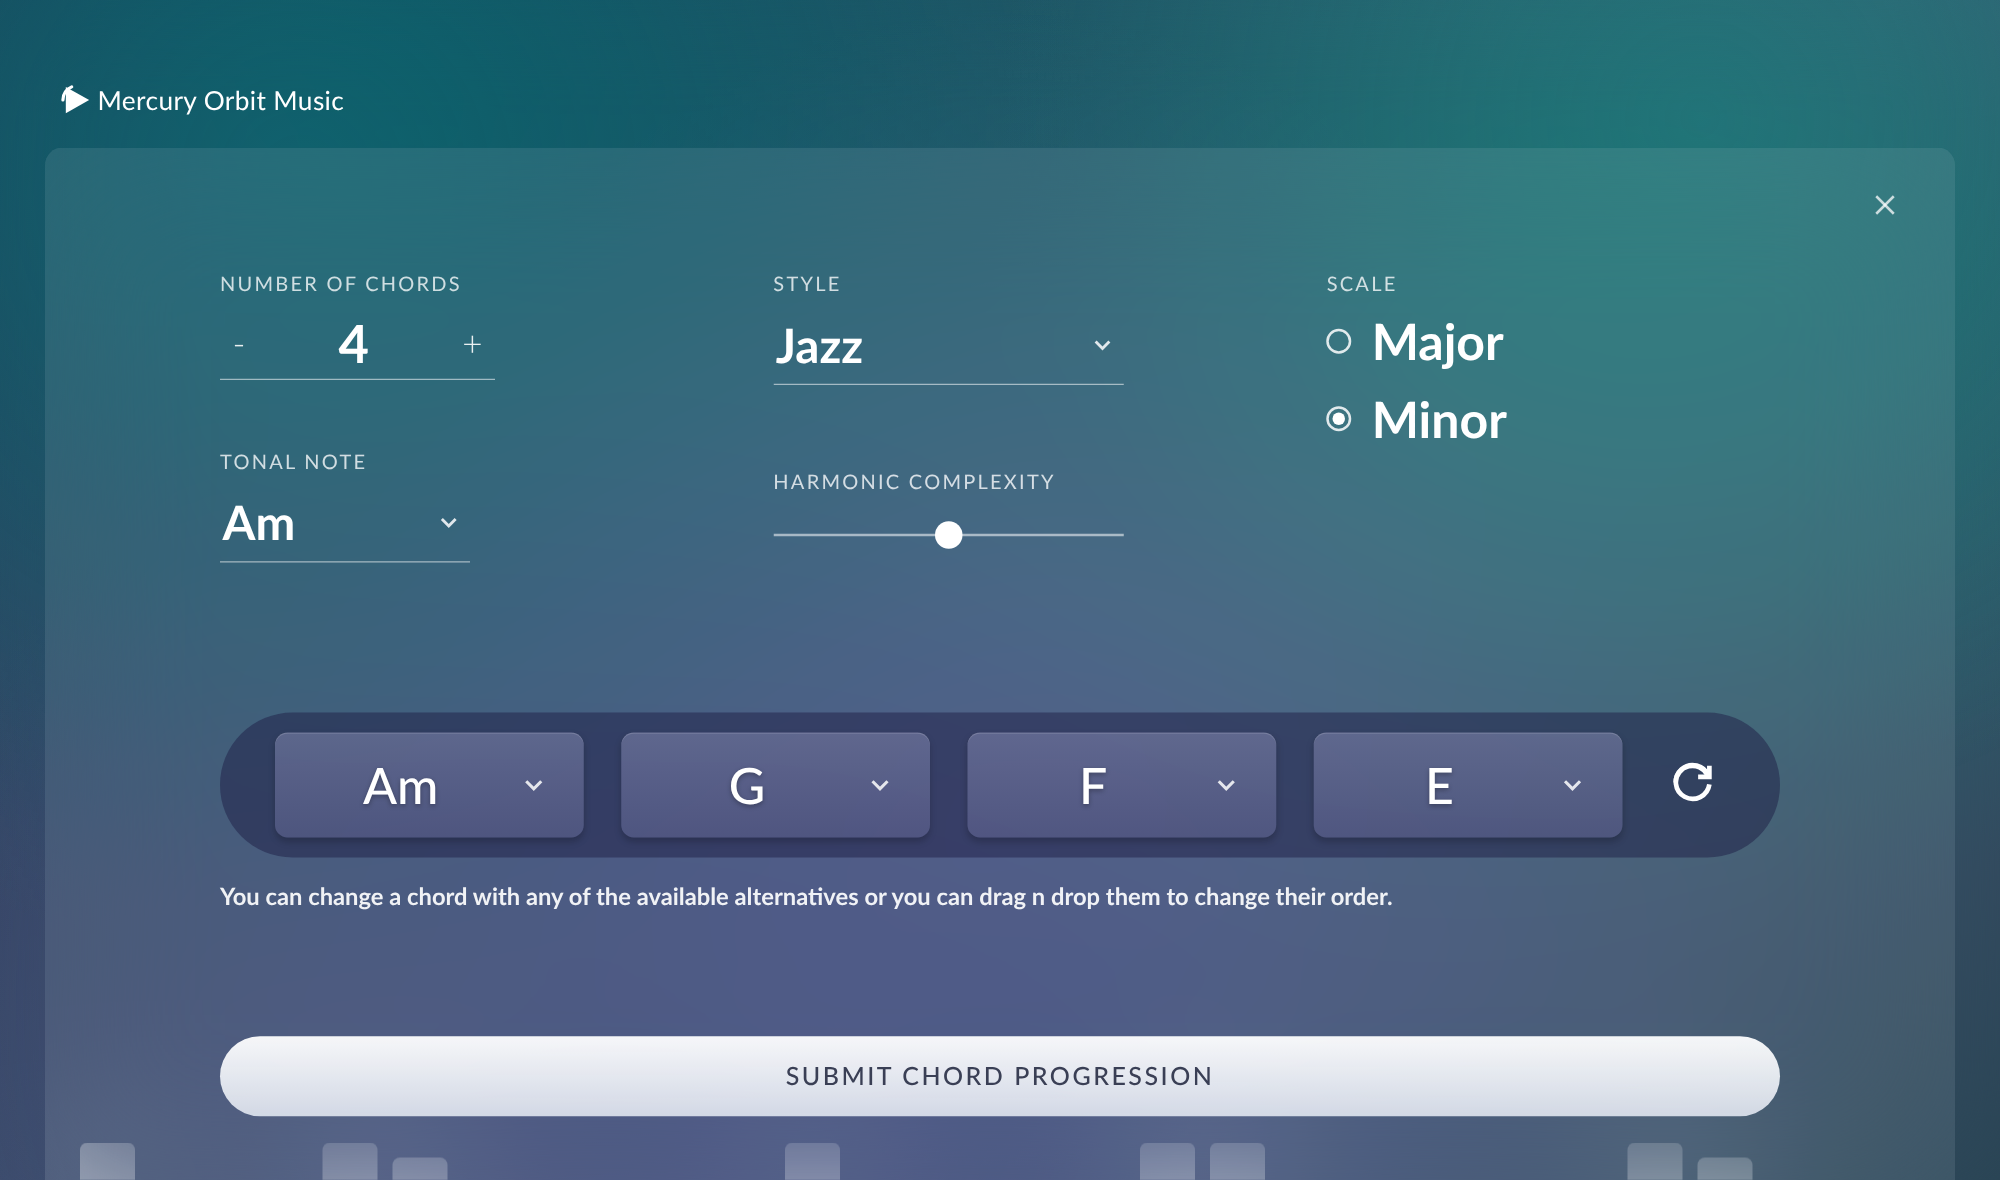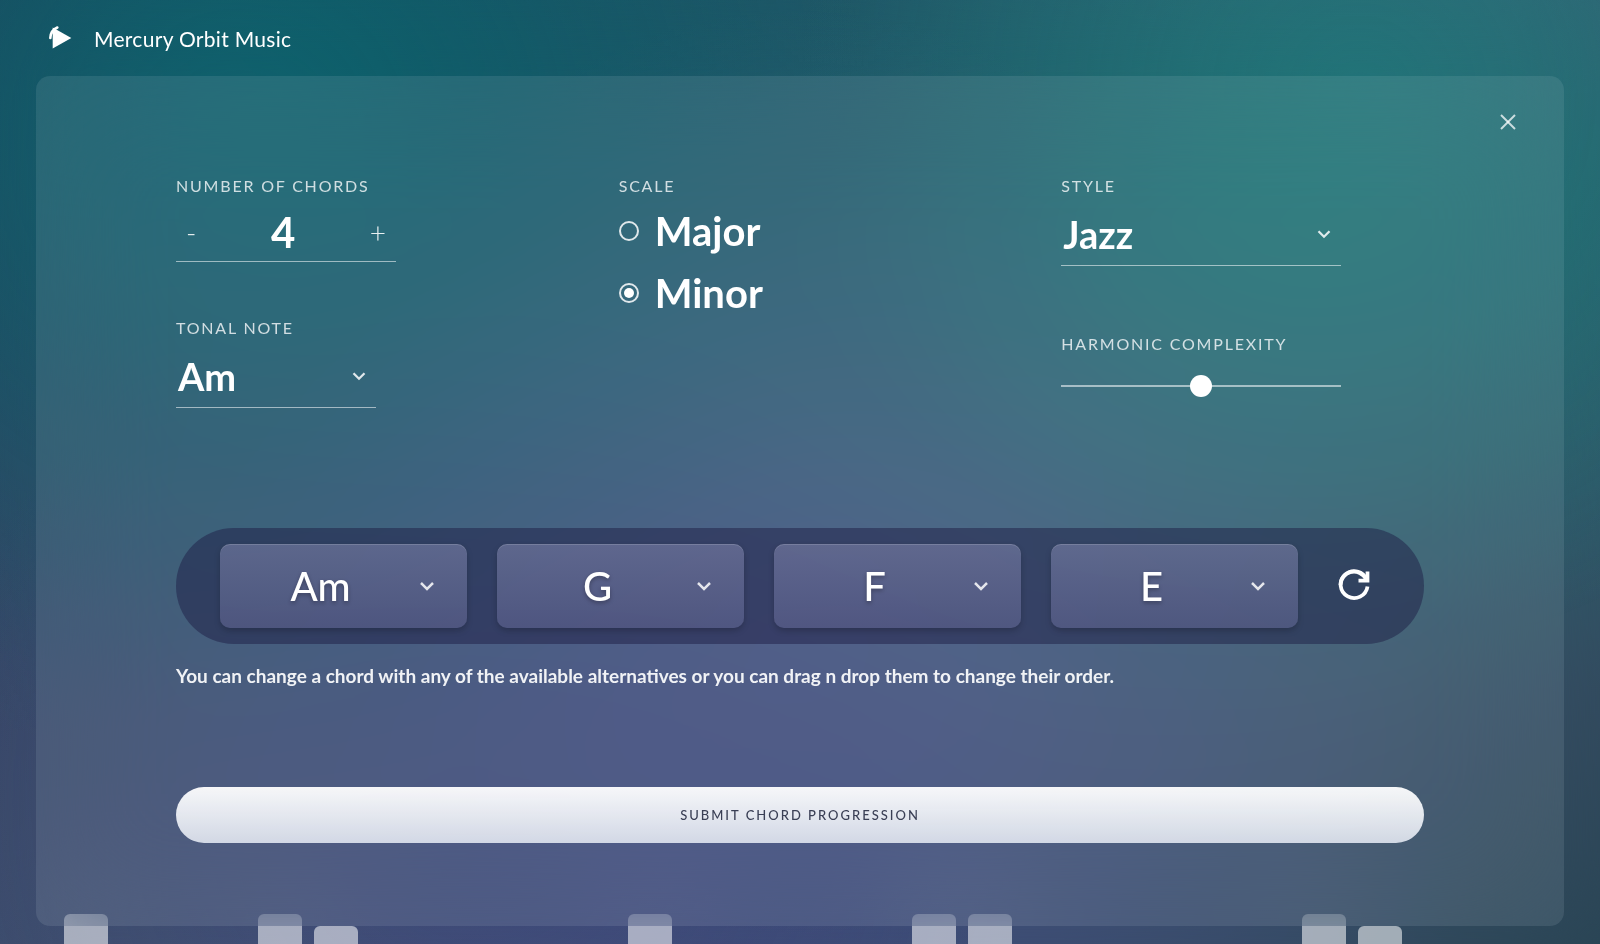--- a/index.html
+++ b/index.html
@@ -26,22 +26,23 @@
       radial-gradient(circle at 15% 15%, rgba(20,120,130,0.4), transparent 40%),
       radial-gradient(circle at 85% 10%, rgba(30,140,140,0.35), transparent 35%),
       radial-gradient(circle at 50% 50%, rgba(90,100,150,0.25), transparent 50%),
       radial-gradient(circle at 30% 85%, rgba(55,60,120,0.35), transparent 40%);
   }
   .header {
     position: relative;
     display: flex;
     align-items: center;
     padding: 24px 48px;
-    gap: 18px;
+    gap: 2px;
     z-index: 2;
+    margin-top: 42px;
   }
   .logo-icon {
     width: 28px;
     height: 28px;
     display: flex;
     align-items: center;
     justify-content: center;
   }
   .app-title {
     color: #fff;
@@ -230,21 +231,21 @@
     font-weight: 700;
   }
   .submit-btn {
     margin-top: 100px;
     width: 100%;
     background: linear-gradient(180deg, rgba(255,255,255,0.95), rgba(225,230,240,0.9));
     border: none;
     border-radius: 36px;
     padding: 20px;
     color: #3a3f55;
-    font-size: 13px;
+    font-size: 20px;
     letter-spacing: 2px;
     font-weight: 500;
     cursor: pointer;
   }
   .bottom-bars {
     position: absolute;
     bottom: 0;
     left: 64px;
     right: 64px;
     display: flex;
@@ -296,52 +297,52 @@
         <span class="stepper-value">4</span>
         <span class="stepper-btn">+</span>
       </div>
 
       <div class="control-label tonal-label">TONAL NOTE</div>
       <div class="select-box">
         <span class="select-value">Am</span>
         <svg class="chevron" viewBox="0 0 24 24" width="22" height="22" stroke="currentColor" stroke-width="2.5" fill="none">
           <polyline points="6 9 12 15 18 9"></polyline>
         </svg>
+      </div>
+    </div>
+
+    <div class="control-group">
+      <div class="control-label">STYLE</div>
+      <div class="select-box style-select">
+        <span class="select-value">Jazz</span>
+        <svg class="chevron" viewBox="0 0 24 24" width="22" height="22" stroke="currentColor" stroke-width="2.5" fill="none">
+          <polyline points="6 9 12 15 18 9"></polyline>
+        </svg>
+      </div>
+
+      <div class="control-label complexity-label">HARMONIC COMPLEXITY</div>
+      <div class="slider">
+        <div class="slider-thumb" style="left:50%"></div>
       </div>
     </div>
 
     <div class="control-group">
       <div class="control-label">SCALE</div>
       <div class="radio-group">
         <div class="radio-option">
           <div class="radio-circle"></div>
           <div class="radio-label">Major</div>
         </div>
         <div class="radio-option">
           <div class="radio-circle selected"></div>
           <div class="radio-label">Minor</div>
         </div>
       </div>
     </div>
 
-    <div class="control-group">
-      <div class="control-label">STYLE</div>
-      <div class="select-box style-select">
-        <span class="select-value">Jazz</span>
-        <svg class="chevron" viewBox="0 0 24 24" width="22" height="22" stroke="currentColor" stroke-width="2.5" fill="none">
-          <polyline points="6 9 12 15 18 9"></polyline>
-        </svg>
-      </div>
-
-      <div class="control-label complexity-label">HARMONIC COMPLEXITY</div>
-      <div class="slider">
-        <div class="slider-thumb" style="left:50%"></div>
-      </div>
-    </div>
-
   </div>
 
   <div class="chord-bar-wrapper">
     <div class="chord-bar">
       <div class="chord-chip">
         <span class="chord-text">Am</span>
         <svg class="chord-chevron" viewBox="0 0 24 24" width="24" height="24" stroke="currentColor" stroke-width="2.5" fill="none">
             <polyline points="6 9 12 15 18 9"></polyline>
           </svg>
       </div>

